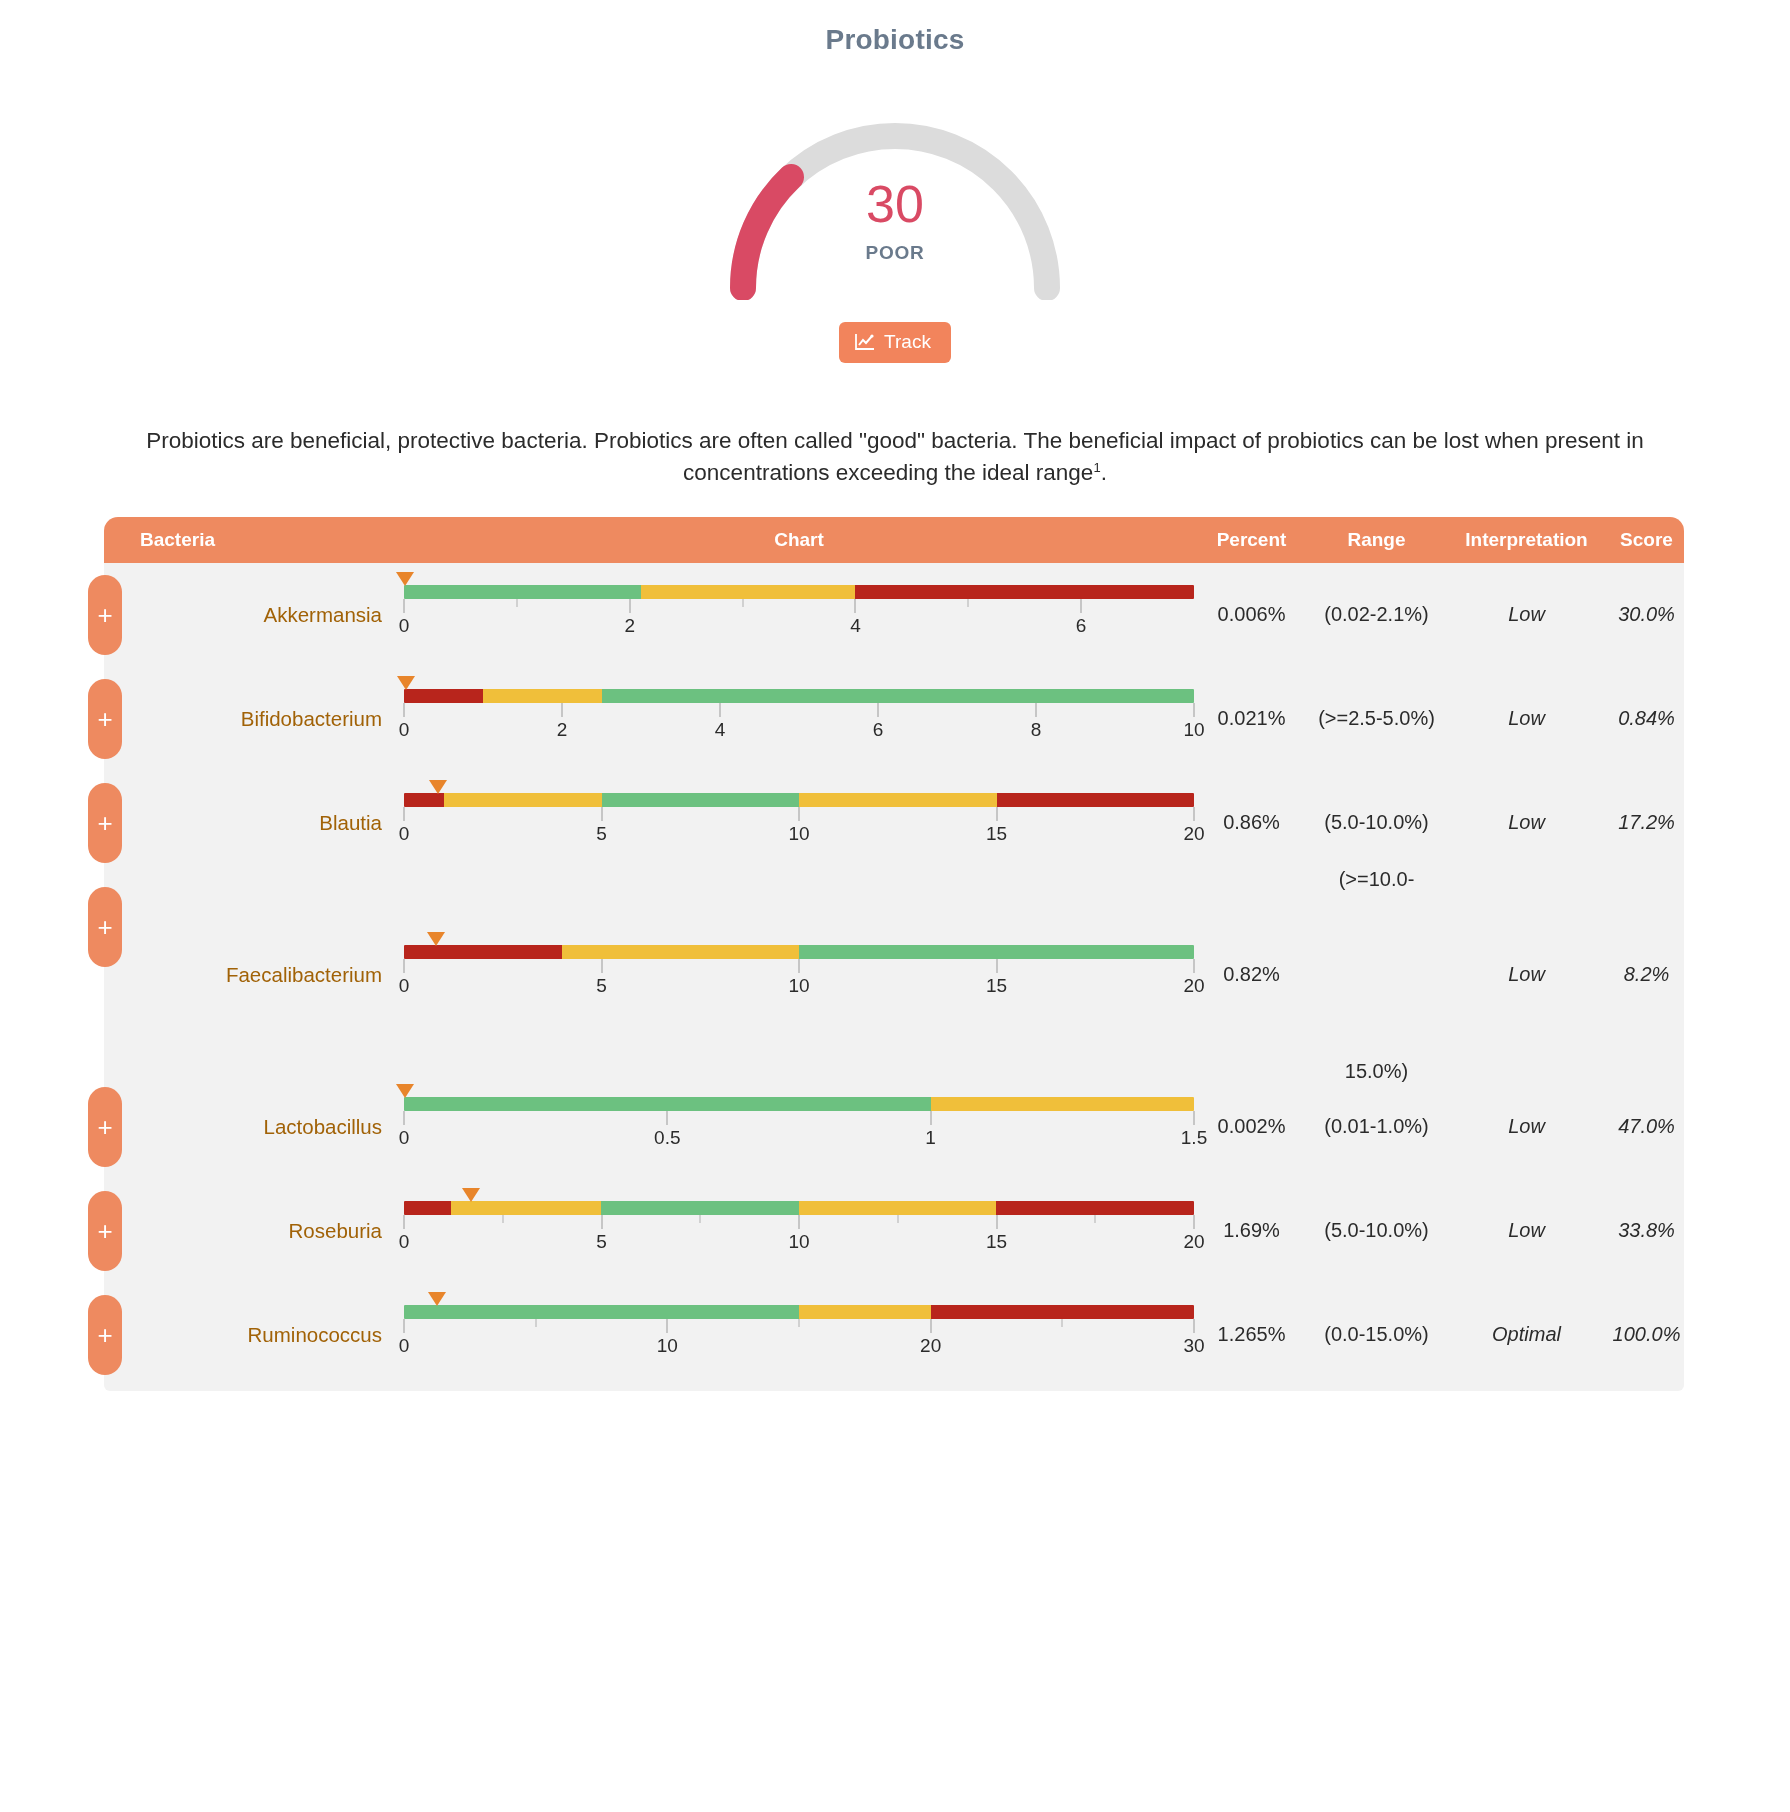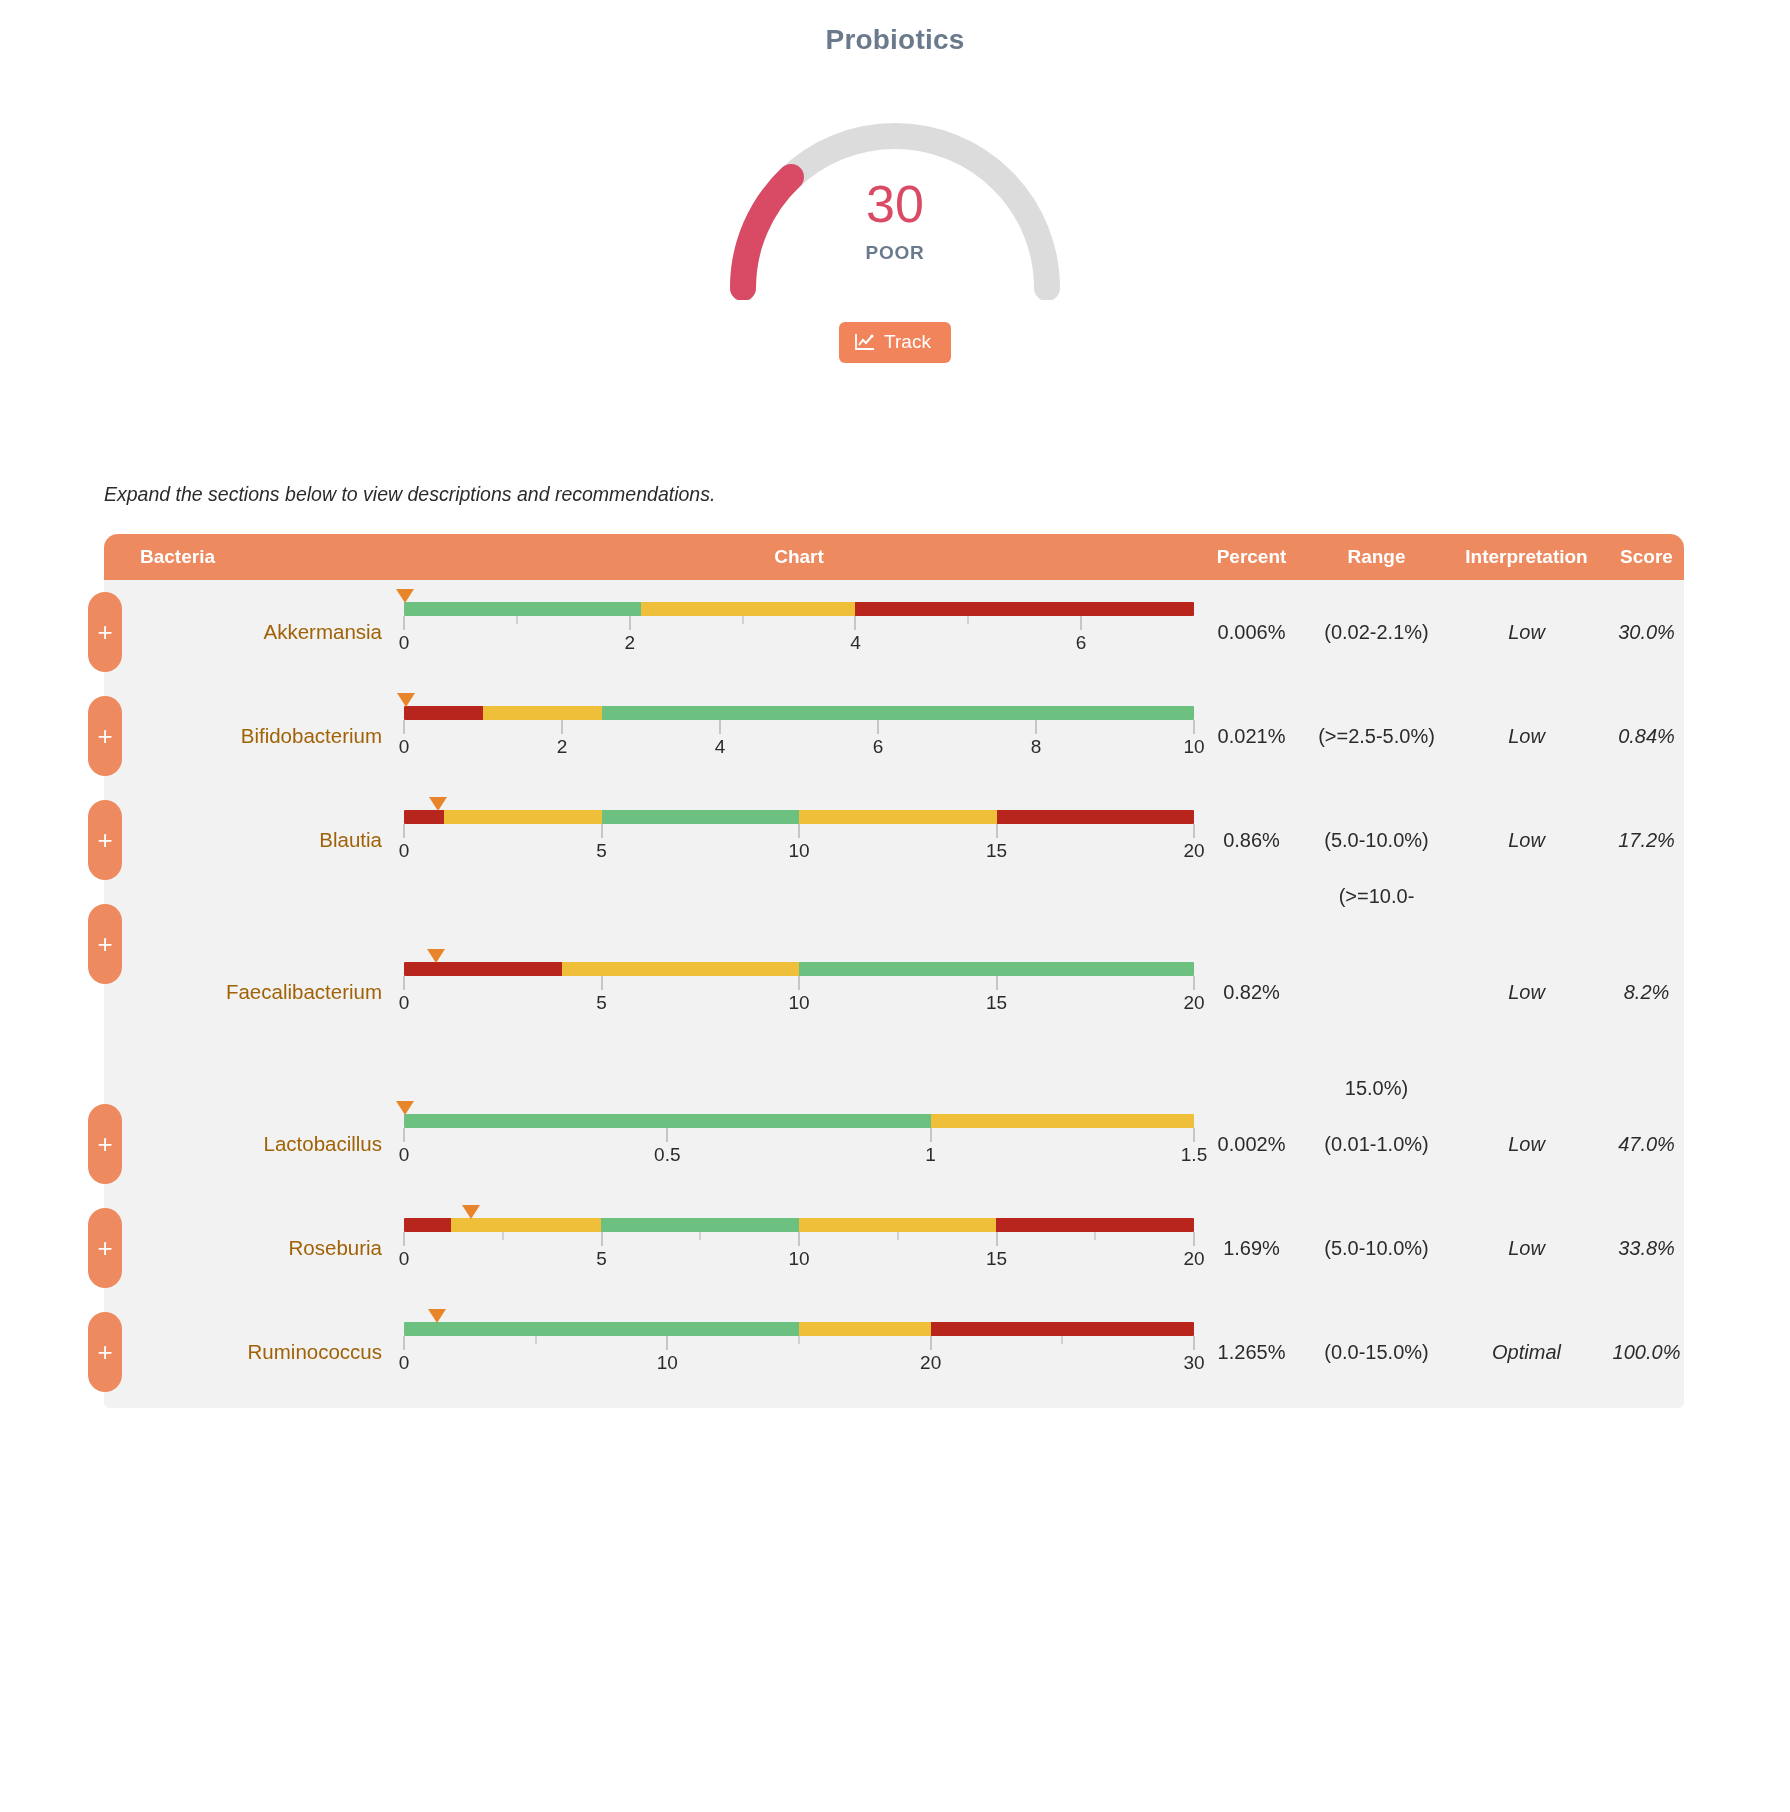--- a/index.html
+++ b/index.html
@@ -228,22 +228,24 @@
         <svg width="20" height="18" viewBox="0 0 20 18">
           <path d="M1 1 V16 H19" fill="none" stroke="#ffffff" stroke-width="1.8"></path>
           <polyline points="4,12 8,7 11,10 17,3" fill="none" stroke="#ffffff" stroke-width="2"></polyline>
           <circle cx="17" cy="3" r="1.6" fill="#ffffff"></circle>
         </svg>
       </span>
       <span>Track</span>
     </button>
   </div>
 
-
-  <div class="expand-hint">Expand the sections below to view descriptions and recommendations.</div>
+  <div class="intro">
+    <span>Probiotics are beneficial, protective bacteria. Probiotics are often called "good" bacteria. The beneficial impact of probiotics can be lost when present in concentrations exceeding the ideal range</span><sup>1</sup><span>.</span>
+  </div>
+
 
   <div class="table">
     <div class="thead">
       <div class="c-bacteria">Bacteria</div>
       <div class="c-chart">Chart</div>
       <div class="c-percent">Percent</div>
       <div class="c-range">Range</div>
       <div class="c-interp">Interpretation</div>
       <div class="c-score">Score</div>
     </div>

